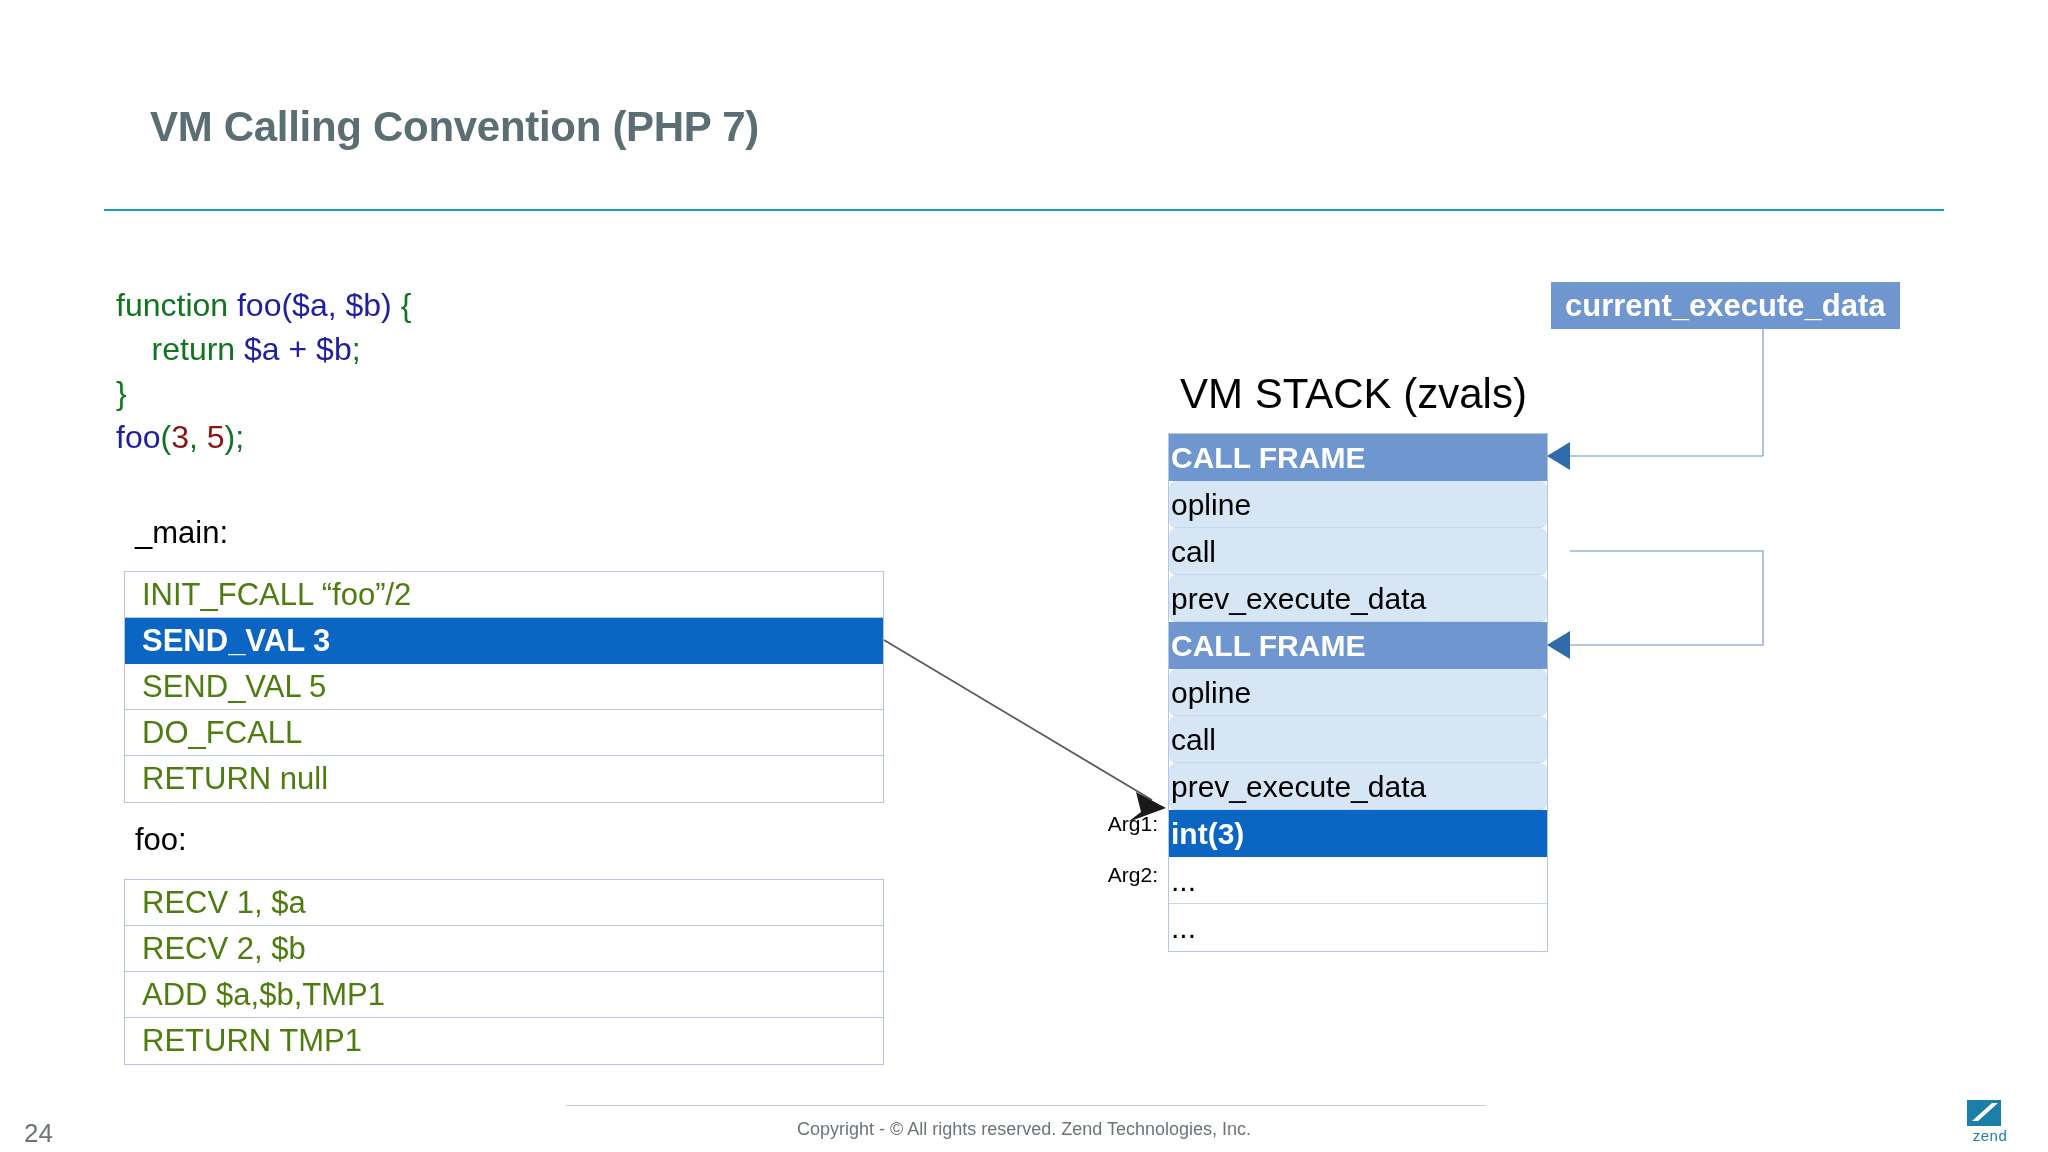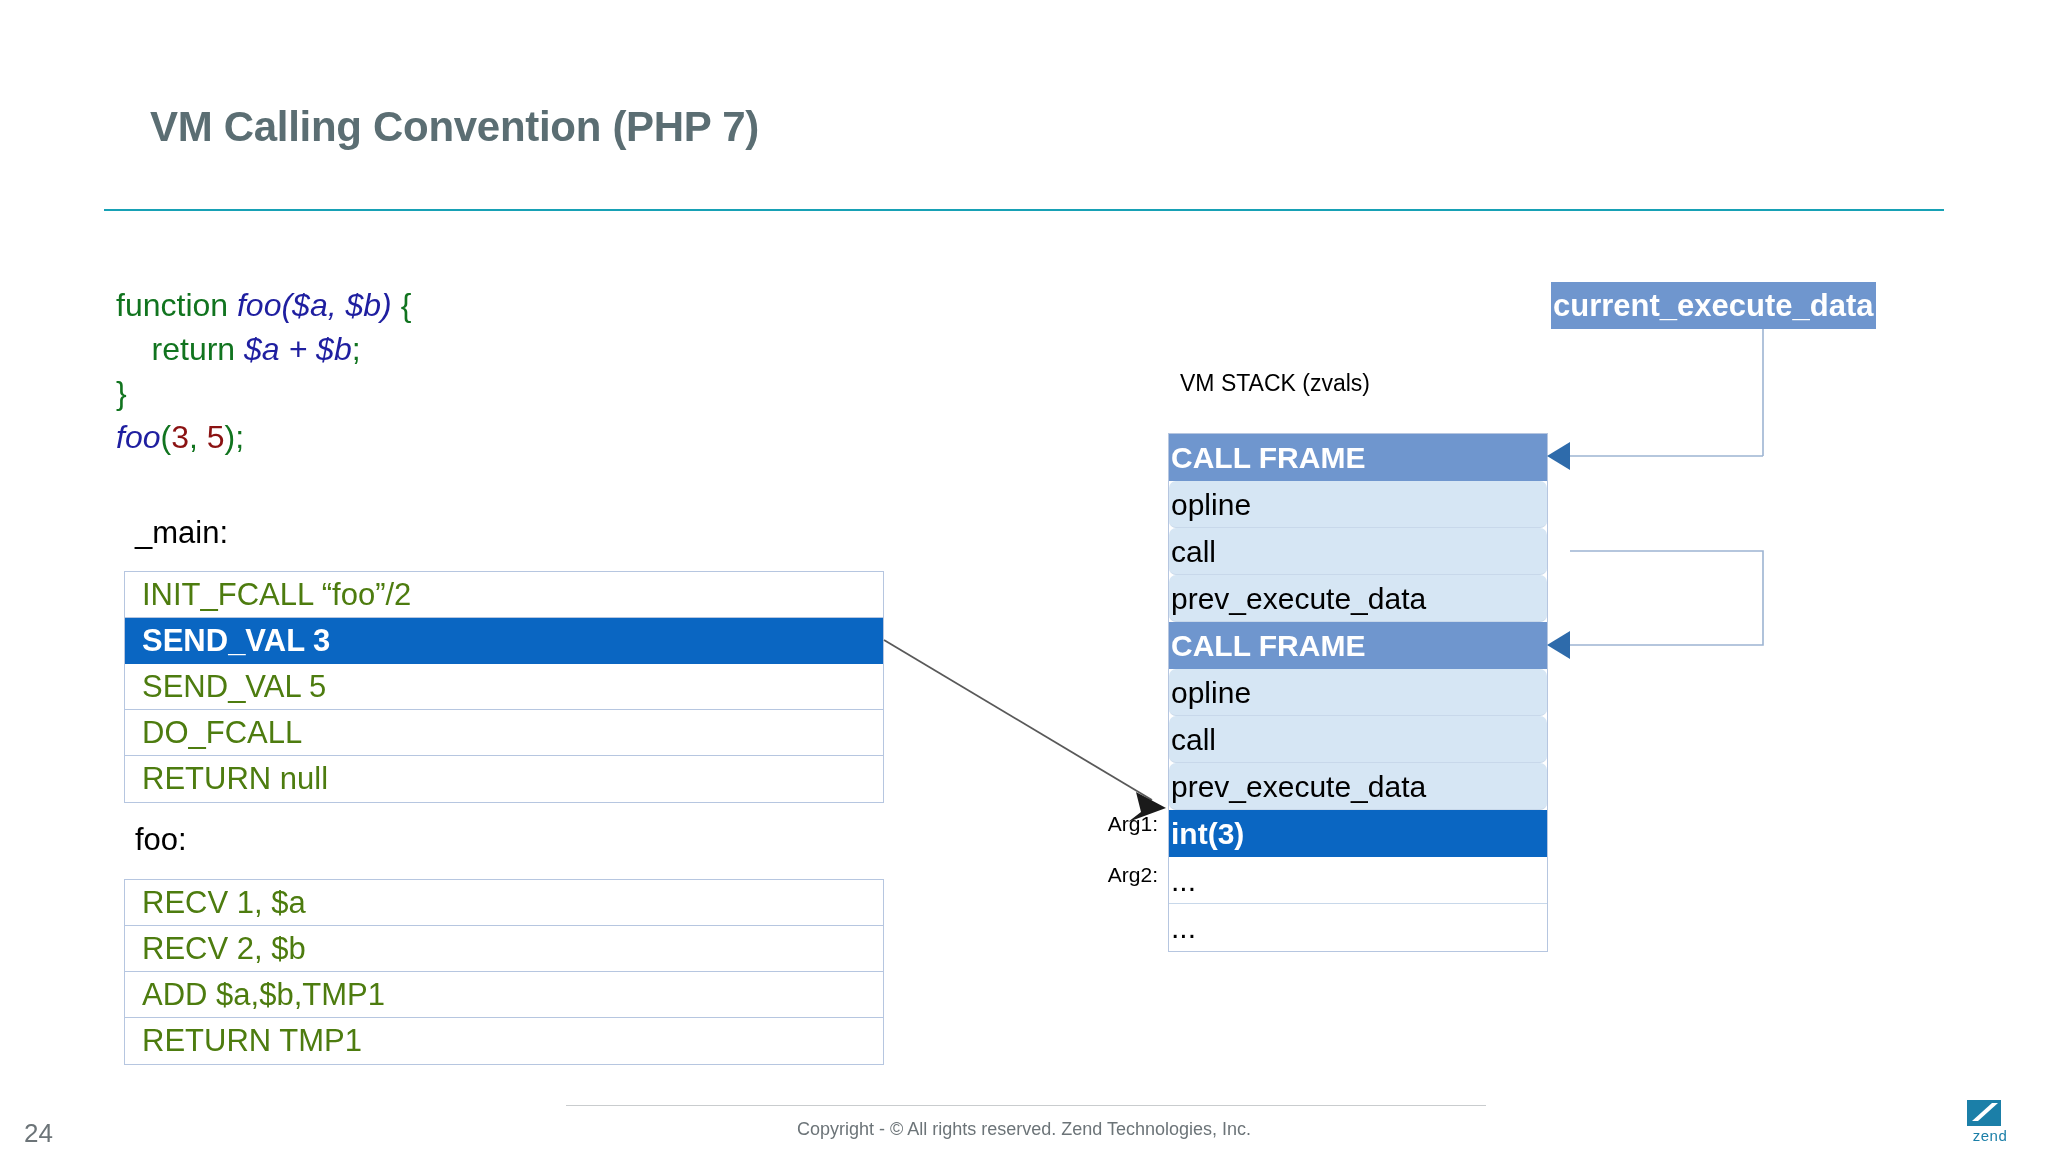--- a/index.html
+++ b/index.html
@@ -44,21 +44,21 @@
   .code {
     position: absolute;
     left: 116px;
     top: 283px;
     font-size: 32px;
     line-height: 44px;
     white-space: pre;
     color: #11741f;
   }
   .code .kw   { color: #11741f; }
-  .code .id   { color: #1f1fa0; font-style: italic; }
+  .code .id   { color: #1f1fa0; }
   .code .num  { color: #8b1212; }
   .code .punc { color: #11741f; }
 
   
   .oplabel {
     position: absolute;
     font-size: 31px;
     color: #000000;
     white-space: nowrap;
   }
@@ -93,21 +93,21 @@
     color: #ffffff;
     font-weight: bold;
     border-bottom-color: #0a66c2;
   }
 
   
   .stack-label {
     position: absolute;
     left: 1180px;
     top: 370px;
-    font-size: 23px;
+    font-size: 42px;
     color: #000000;
     white-space: nowrap;
   }
   .stack {
     position: absolute;
     left: 1168px;
     top: 433px;
     width: 380px;
     border: 1px solid #b6c6e0;
     box-sizing: border-box;
@@ -152,21 +152,21 @@
   #arg1-label { left: 1048px; top: 812px; }
   #arg2-label { left: 1048px; top: 863px; }
 
   
   .badge {
     position: absolute;
     left: 1551px;
     top: 282px;
     height: 47px;
     line-height: 47px;
-    padding: 0 2px;
+    padding: 0 14px;
     background: #6f96ce;
     color: #ffffff;
     font-size: 31px;
     font-weight: bold;
     white-space: nowrap;
     box-sizing: border-box;
   }
 
   
   .overlay {

